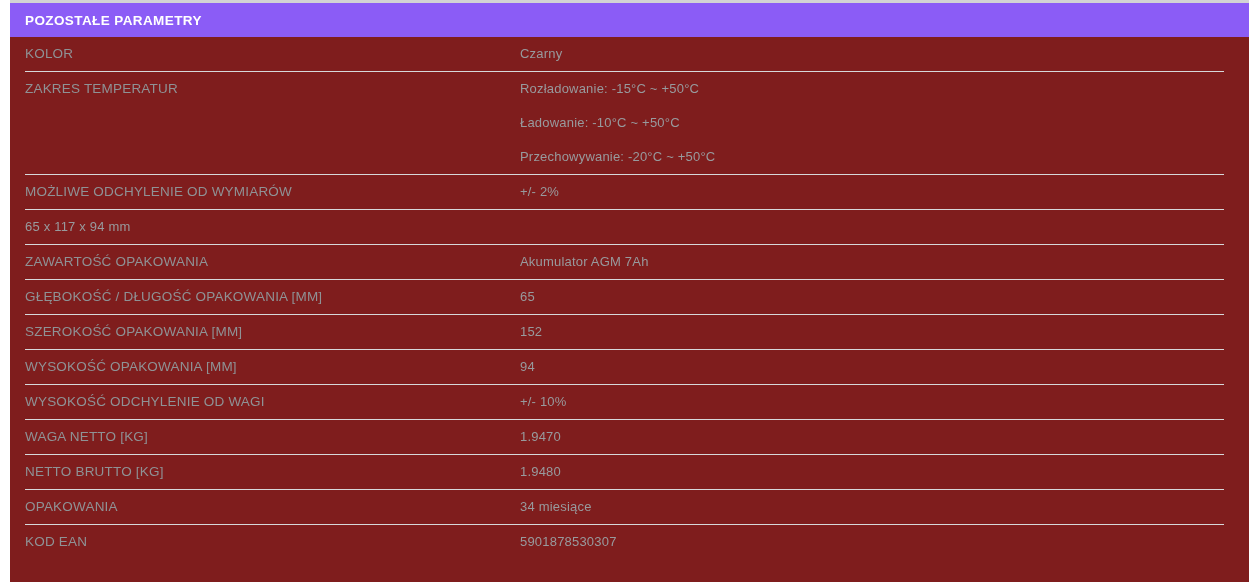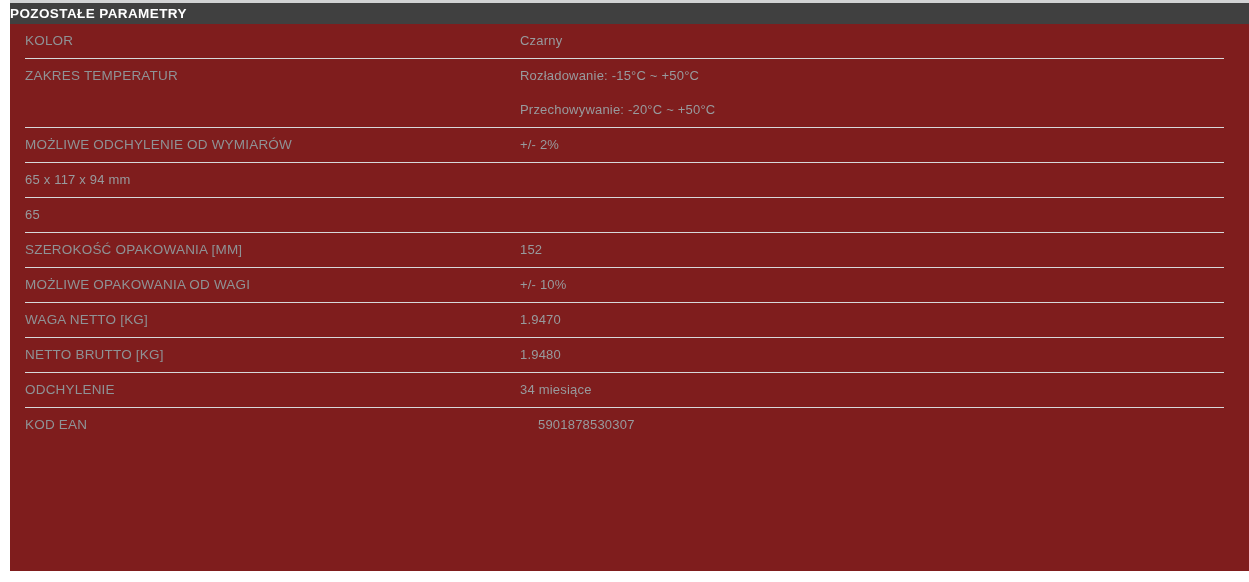--- a/index.html
+++ b/index.html
@@ -15,42 +15,43 @@
     left: 10px;
     top: 0;
     width: 1239px;
     height: 582px;
   }
   .top-strip {
     height: 3px;
     background: #d2d3d4;
   }
   .header-bar {
-    height: 21px;
-    background: #404040;
+    height: 34px;
+    background: #8b5cf6;
     display: flex;
     align-items: center;
+    padding-left: 15px;
   }
   .header-title {
     color: #ffffff;
     font-size: 13.5px;
     font-weight: 700;
     letter-spacing: 0.4px;
   }
   .spec-table {
     background: #7f1d1d;
     height: 547px;
     padding: 0;
   }
   .row {
     display: flex;
     margin: 0 25px 0 15px;
     border-bottom: 1px solid #d7d8da;
   }
-  .row:last-child { border-bottom: none; gap: 18px; }
+  .row:last-child { border-bottom: none; }
   .cell-label {
     width: 495px;
     flex: 0 0 495px;
     color: #8f9295;
     font-size: 13.5px;
     letter-spacing: 0.2px;
     line-height: 34px;
     white-space: nowrap;
   }
   .cell-value {
@@ -80,75 +81,89 @@
       <div class="cell-label">KOLOR</div>
       <div class="cell-value">
         <div class="value-line">Czarny</div>
       </div>
     </div>
 
     <div class="row">
       <div class="cell-label">ZAKRES TEMPERATUR</div>
       <div class="cell-value">
         <div class="value-line">Rozładowanie: -15°C ~ +50°C</div>
+        <div class="value-line">Ładowanie: -10°C ~ +50°C</div>
         <div class="value-line">Przechowywanie: -20°C ~ +50°C</div>
       </div>
     </div>
 
     <div class="row">
       <div class="cell-label">MOŻLIWE ODCHYLENIE OD WYMIARÓW</div>
       <div class="cell-value">
         <div class="value-line">+/- 2%</div>
       </div>
     </div>
 
     <div class="row">
       <div class="cell-value">
         <div class="value-line">65 x 117 x 94 mm</div>
       </div>
     </div>
 
+    <div class="row">
+      <div class="cell-label">ZAWARTOŚĆ OPAKOWANIA</div>
+      <div class="cell-value">
+        <div class="value-line">Akumulator AGM 7Ah</div>
+      </div>
+    </div>
 
     <div class="row">
+      <div class="cell-label">GŁĘBOKOŚĆ / DŁUGOŚĆ OPAKOWANIA [MM]</div>
       <div class="cell-value">
         <div class="value-line">65</div>
       </div>
     </div>
 
     <div class="row">
       <div class="cell-label">SZEROKOŚĆ OPAKOWANIA [MM]</div>
       <div class="cell-value">
         <div class="value-line">152</div>
       </div>
     </div>
 
+    <div class="row">
+      <div class="cell-label">WYSOKOŚĆ OPAKOWANIA [MM]</div>
+      <div class="cell-value">
+        <div class="value-line">94</div>
+      </div>
+    </div>
 
     <div class="row">
-      <div class="cell-label">MOŻLIWE OPAKOWANIA OD WAGI</div>
+      <div class="cell-label">WYSOKOŚĆ ODCHYLENIE OD WAGI</div>
       <div class="cell-value">
         <div class="value-line">+/- 10%</div>
       </div>
     </div>
 
     <div class="row">
       <div class="cell-label">WAGA NETTO [KG]</div>
       <div class="cell-value">
         <div class="value-line">1.9470</div>
       </div>
     </div>
 
     <div class="row">
       <div class="cell-label">NETTO BRUTTO [KG]</div>
       <div class="cell-value">
         <div class="value-line">1.9480</div>
       </div>
     </div>
 
     <div class="row">
-      <div class="cell-label">ODCHYLENIE</div>
+      <div class="cell-label">OPAKOWANIA</div>
       <div class="cell-value">
         <div class="value-line">34 miesiące</div>
       </div>
     </div>
 
     <div class="row">
       <div class="cell-label">KOD EAN</div>
       <div class="cell-value">
         <div class="value-line">5901878530307</div>
       </div>

